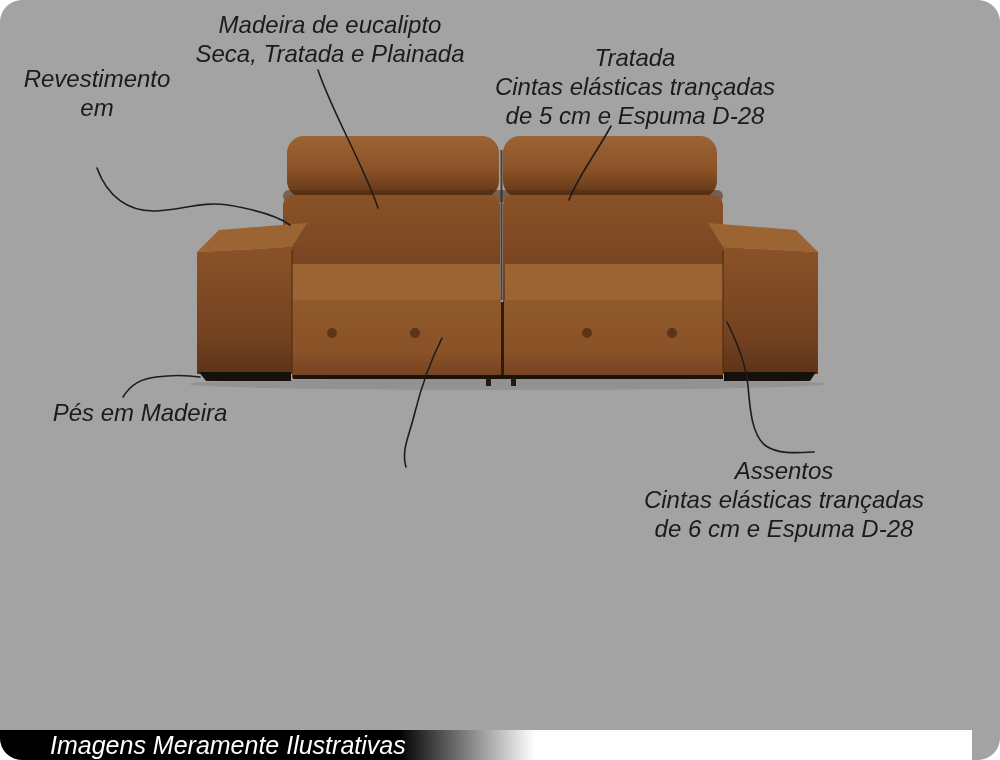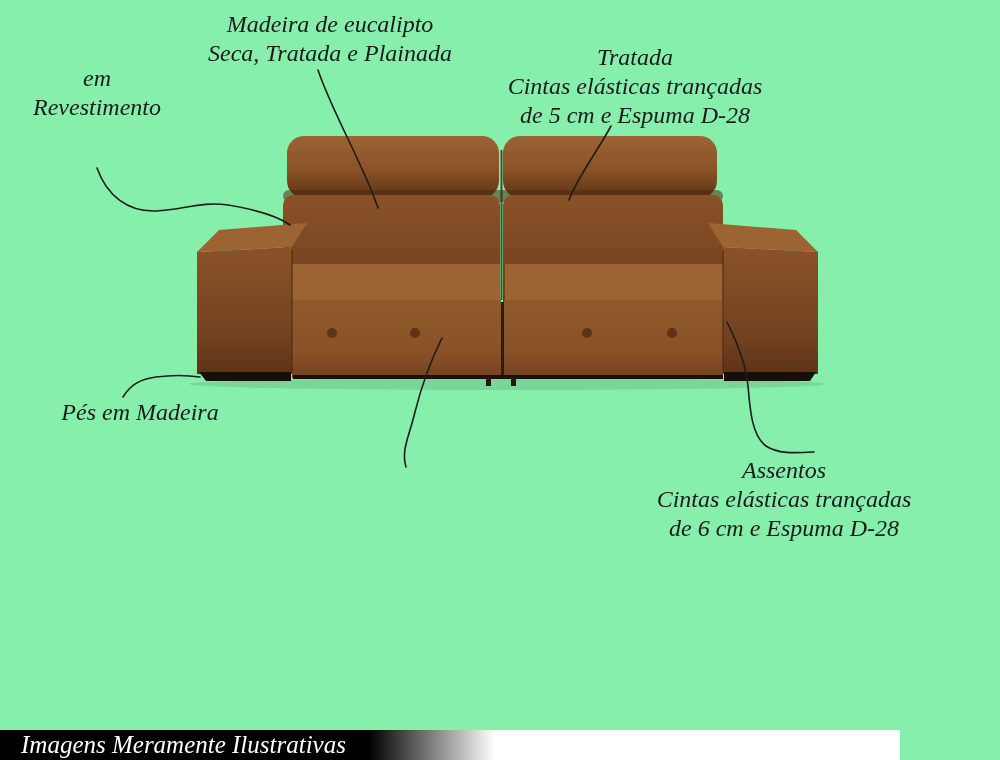--- a/index.html
+++ b/index.html
@@ -1,35 +1,35 @@
 <!DOCTYPE html>
 <html><head>
 <meta charset="utf-8">
 <style>
   html,body{margin:0;padding:0;background:#ffffff;}
   .stage{
-    position:relative;width:1000px;height:760px;background:#86efac;
-    overflow:hidden;font-family:Liberation Serif, serif;
+    position:relative;width:1000px;height:760px;background:#a3a3a3;
+    overflow:hidden;font-family:Liberation Sans, sans-serif;border-radius:22px;
   }
   .sofa-svg{position:absolute;left:0;top:0;width:1000px;height:760px;display:block;}
   .label{
     position:absolute;transform:translateX(-50%);
     text-align:center;font-style:italic;font-size:24px;line-height:29px;
     color:#1b1b1b;white-space:nowrap;
   }
   .label-frame{left:330px;top:10px;}
   .label-backrest{left:635px;top:43px;}
   .label-upholstery{left:97px;top:64px;}
   .label-feet{left:140px;top:398px;text-align:right;}
   .label-retractable{left:450px;top:478px;}
   .label-seats{left:784px;top:456px;}
   .footer-bar{
-    position:absolute;left:0;top:730px;width:900px;height:30px;
+    position:absolute;left:0;top:730px;width:972px;height:30px;
     background:linear-gradient(90deg,#000 0%,#000 41%,#fff 55%,#fff 100%);
-    box-sizing:border-box;padding-left:21px;
+    box-sizing:border-box;padding-left:50px;
   }
   .footer-text{
     color:#ffffff;font-style:italic;font-size:25px;line-height:30px;
     display:inline-block;white-space:nowrap;
   }
 </style>
 </head>
 <body>
 
 <div class="stage">
@@ -116,22 +116,22 @@
     <div>Seca, Tratada e Plainada</div>
   </div>
 
   <div class="label label-backrest">
     <div>Tratada</div>
     <div>Cintas elásticas trançadas</div>
     <div>de 5 cm e Espuma D-28</div>
   </div>
 
   <div class="label label-upholstery">
+    <div>Revestimento</div>
     <div>em</div>
-    <div>Revestimento</div>
   </div>
 
   <div class="label label-feet">
     <div>Pés em Madeira</div>
   </div>
 
   <div class="label label-retractable">
   </div>
 
   <div class="label label-seats">

